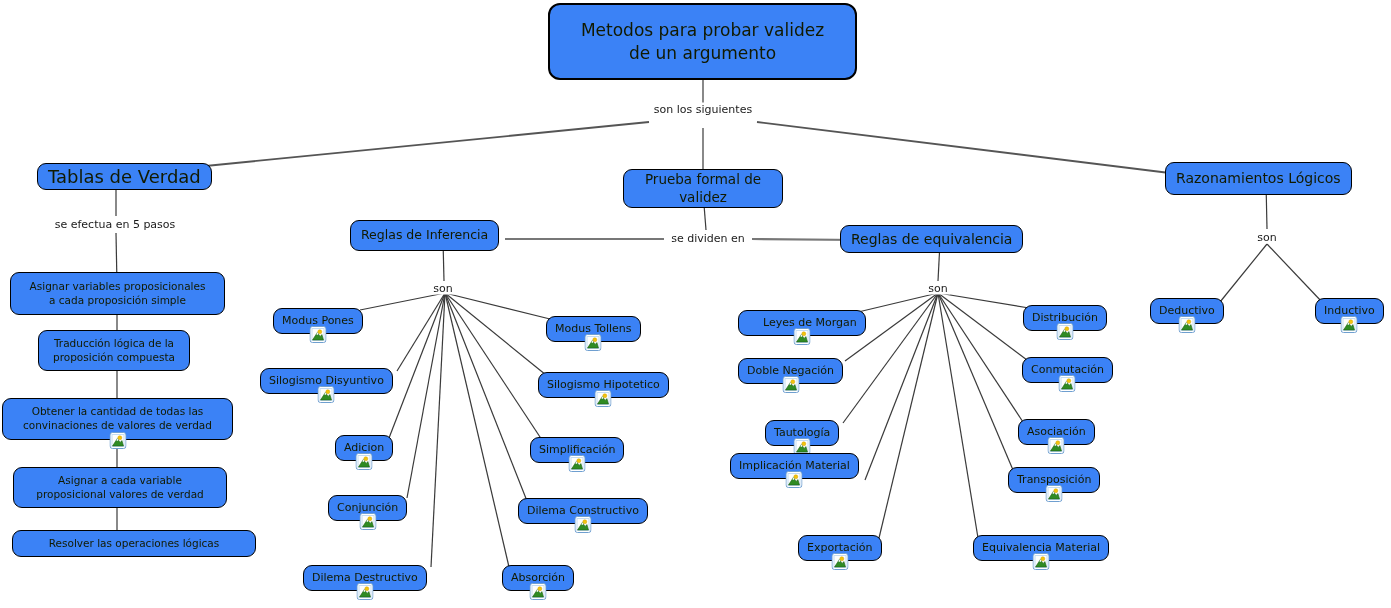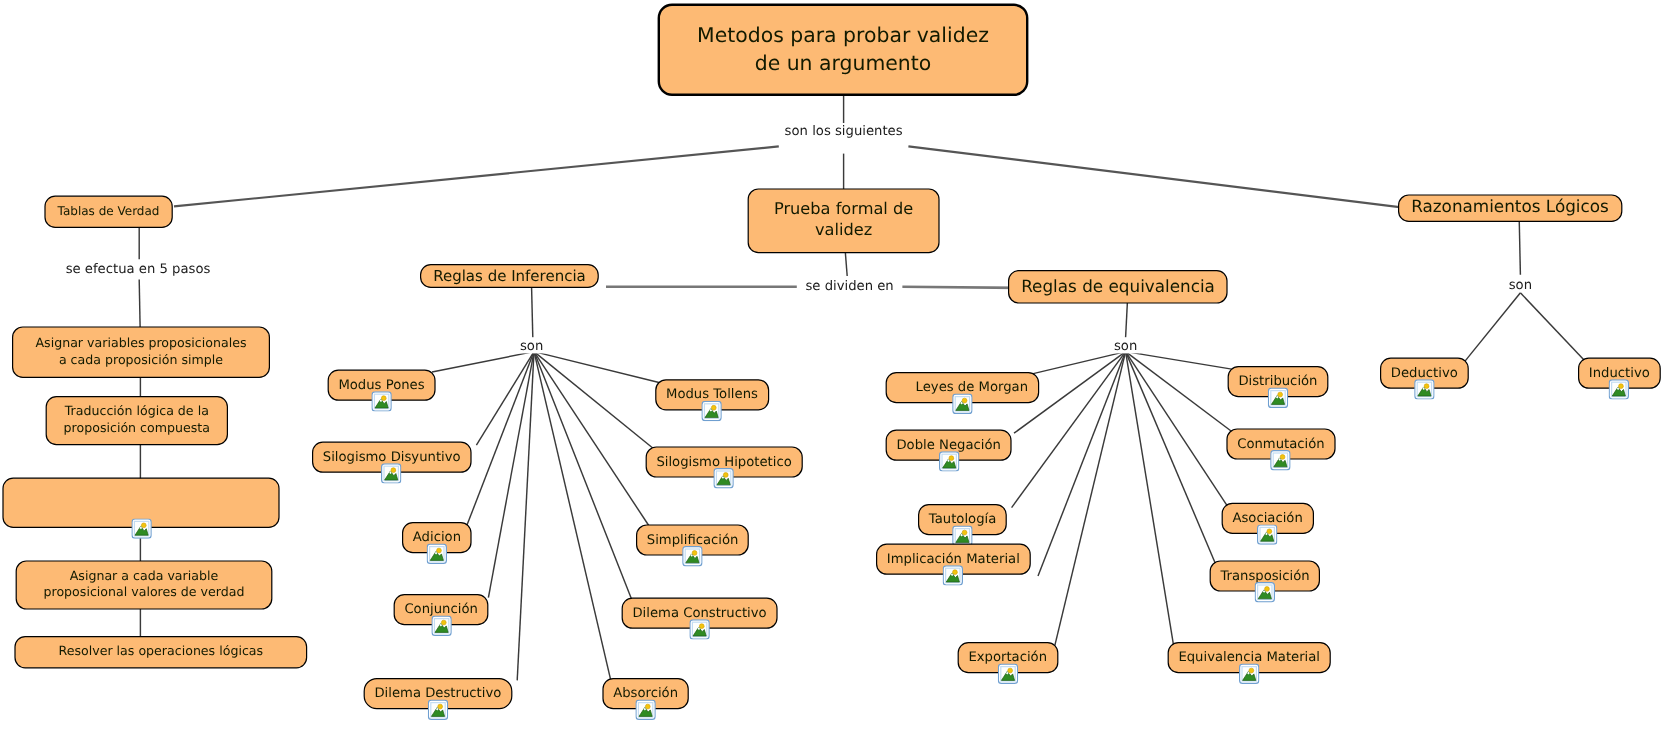--- a/index.html
+++ b/index.html
@@ -3,31 +3,31 @@
 <meta charset="utf-8">
 <style>
   html,body{margin:0;padding:0;background:#ffffff;}
   body{
     position:relative;width:1391px;height:608px;overflow:hidden;
     font-family:"DejaVu Sans","Liberation Sans",sans-serif;color:#111;
   }
   #lines{position:absolute;left:0;top:0;z-index:0;}
   .node{
     position:absolute;z-index:1;box-sizing:border-box;
-    background:#fdba74;border:1.6px solid #000;border-radius:9px;
+    background:#3b82f6;border:1.6px solid #000;border-radius:9px;
     display:flex;align-items:center;justify-content:center;
     text-align:center;color:#121a00;
   }
   .node .lbl{white-space:pre;line-height:1.32;}
   .root{width:309px;height:77px;font-size:17px;border-radius:12px;border-width:2px;}
-  .branch{font-size:10px;padding:3px 10px;height:27px;}
-  .branch2{font-size:14px;padding:0 10px;height:23px;}
-  .hdr-inf{font-size:12.5px;padding:4px 10px;height:20px;}
+  .branch{font-size:18px;padding:3px 10px;height:27px;}
+  .branch2{font-size:14px;padding:0 10px;height:33px;}
+  .hdr-inf{font-size:12.5px;padding:4px 10px;height:31px;}
   .hdr-eq{font-size:14px;padding:3px 10px;height:28px;}
-  .prueba{width:160px;height:54px;font-size:13.5px;}
+  .prueba{width:160px;height:39px;font-size:13.5px;margin-top:12px;}
   .step{font-size:10.5px;padding:3px 7px;}
   .leaf{font-size:11px;padding:4px 8px;height:26px;}
   .linklabel{
     position:absolute;z-index:2;transform:translate(-50%,-50%);
     background:#ffffff;color:#1a1a1a;font-size:11px;padding:0 3px;white-space:nowrap;
   }
   .res-icon{
     position:absolute;z-index:3;left:50%;bottom:-10px;transform:translateX(-50%);
     width:17px;height:17px;display:block;
   }
@@ -96,20 +96,22 @@
 
 <div class="node step" style="left:10px;top:272px;width:215px;height:43px;">
   <span class="lbl">Asignar variables proposicionales
 a cada proposición simple</span>
 </div>
 <div class="node step" style="left:38px;top:330px;width:152px;height:41px;">
   <span class="lbl">Traducción lógica de la
 proposición compuesta</span>
 </div>
 <div class="node step" style="left:2px;top:398px;width:231px;height:42px;">
+  <span class="lbl">Obtener la cantidad de todas las
+convinaciones de valores de verdad</span>
   <span class="res-icon">
       <svg viewBox="0 0 17 17" xmlns="http://www.w3.org/2000/svg">
         <rect x="0.5" y="0.5" width="16" height="16" rx="2.5" fill="#ffffff" stroke="#6f9fd0"></rect>
         <rect x="2.5" y="2.5" width="12" height="12" fill="#fdfefd" stroke="#c4dcf2" stroke-width="1"></rect>
         <circle cx="10.3" cy="5.8" r="2" fill="#f2c40f" stroke="#d49c00" stroke-width="0.5"></circle>
         <polygon points="3,14 7.8,6.6 10.6,10.4 12.4,8.6 14,14" fill="#2f8b23" stroke="#1d5e14" stroke-width="0.6"></polygon>
         <polygon points="6.8,8.2 7.8,6.6 8.9,8.1 7.9,9 7.3,8.4" fill="#ffffff"></polygon>
       </svg>
     </span>
 </div>
@@ -173,21 +175,21 @@
   <span class="res-icon">
       <svg viewBox="0 0 17 17" xmlns="http://www.w3.org/2000/svg">
         <rect x="0.5" y="0.5" width="16" height="16" rx="2.5" fill="#ffffff" stroke="#6f9fd0"></rect>
         <rect x="2.5" y="2.5" width="12" height="12" fill="#fdfefd" stroke="#c4dcf2" stroke-width="1"></rect>
         <circle cx="10.3" cy="5.8" r="2" fill="#f2c40f" stroke="#d49c00" stroke-width="0.5"></circle>
         <polygon points="3,14 7.8,6.6 10.6,10.4 12.4,8.6 14,14" fill="#2f8b23" stroke="#1d5e14" stroke-width="0.6"></polygon>
         <polygon points="6.8,8.2 7.8,6.6 8.9,8.1 7.9,9 7.3,8.4" fill="#ffffff"></polygon>
       </svg>
     </span>
 </div>
-<div class="node leaf" style="left:303px;top:565px;border-radius:11px;">
+<div class="node leaf" style="left:303px;top:565px;">
   <span class="lbl">Dilema Destructivo</span>
   <span class="res-icon">
       <svg viewBox="0 0 17 17" xmlns="http://www.w3.org/2000/svg">
         <rect x="0.5" y="0.5" width="16" height="16" rx="2.5" fill="#ffffff" stroke="#6f9fd0"></rect>
         <rect x="2.5" y="2.5" width="12" height="12" fill="#fdfefd" stroke="#c4dcf2" stroke-width="1"></rect>
         <circle cx="10.3" cy="5.8" r="2" fill="#f2c40f" stroke="#d49c00" stroke-width="0.5"></circle>
         <polygon points="3,14 7.8,6.6 10.6,10.4 12.4,8.6 14,14" fill="#2f8b23" stroke="#1d5e14" stroke-width="0.6"></polygon>
         <polygon points="6.8,8.2 7.8,6.6 8.9,8.1 7.9,9 7.3,8.4" fill="#ffffff"></polygon>
       </svg>
     </span>

